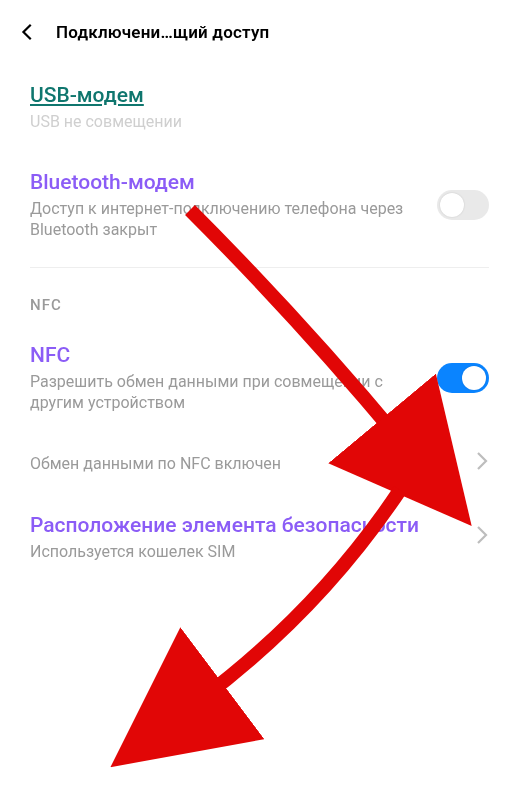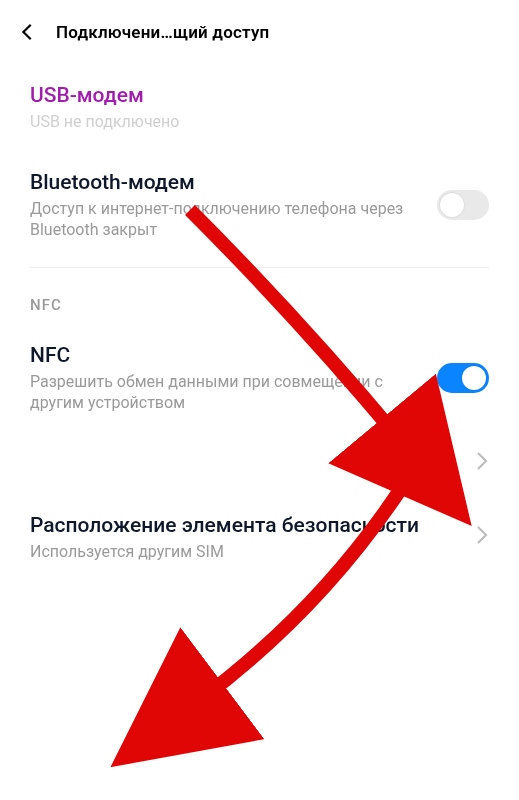--- a/index.html
+++ b/index.html
@@ -4,23 +4,23 @@
 <style>
   * { box-sizing: border-box; margin: 0; padding: 0; }
   html, body { width: 519px; height: 800px; font-family: -apple-system, "Segoe UI", Roboto, Arial, sans-serif; background: #fff; color: #000; position: relative; overflow: hidden; }
   .header { display: flex; align-items: center; height: 64px; padding: 0 8px; }
   .back { width: 40px; height: 40px; display: flex; align-items: center; justify-content: center; cursor: pointer; }
   .back svg { width: 22px; height: 22px; stroke: #000; stroke-width: 2.4; fill: none; }
   .title { font-size: 17px; font-weight: 600; margin-left: 8px; letter-spacing: 0.2px; }
   .section-header { font-size: 15px; color: #9a9a9a; letter-spacing: 1px; padding: 28px 30px 10px; font-weight: 500; }
   .item { display: flex; align-items: center; padding: 18px 30px 18px 30px; position: relative; }
   .item-text { flex: 1; padding-right: 12px; }
-  .item-title { font-size: 21px; font-weight: 500; color: #0f172a; line-height: 1.25; }
+  .item-title { font-size: 21px; font-weight: 500; color: #8b5cf6; line-height: 1.25; }
   .item-sub { font-size: 16px; color: #9a9a9a; margin-top: 4px; line-height: 1.3; }
-  .item.disabled .item-title { color: #a21caf; }
+  .item.disabled .item-title { color: #0f766e; text-decoration: underline; }
   .item.disabled .item-sub { color: #cfcfcf; }
   .divider { height: 1px; background: #eee; margin: 8px 30px 0; }
   .switch { width: 52px; height: 30px; border-radius: 15px; position: relative; flex-shrink: 0; }
   .switch .knob { position: absolute; width: 24px; height: 24px; background: #fff; border-radius: 50%; top: 3px; transition: left .2s; box-shadow: 0 0 2px rgba(0,0,0,.15); }
   .switch.off { background: #e9e9e9; }
   .switch.off .knob { left: 3px; }
   .switch.on { background: #0a84ff; }
   .switch.on .knob { left: 25px; }
   .chevron { flex-shrink: 0; }
   .chevron svg { width: 14px; height: 22px; stroke: #bdbdbd; stroke-width: 2.2; fill: none; }
@@ -34,21 +34,21 @@
     <svg viewBox="0 0 24 24">
         <polyline points="15 4 7 12 15 20"></polyline>
       </svg>
   </div>
   <div class="title">Подключени…щий доступ</div>
 </div>
 
 <div class="item disabled">
   <div class="item-text">
     <div class="item-title">USB-модем</div>
-    <div class="item-sub">USB не подключено</div>
+    <div class="item-sub">USB не совмещении</div>
   </div>
 </div>
 
 <div class="item">
   <div class="item-text">
     <div class="item-title">Bluetooth-модем</div>
     <div class="item-sub">Доступ к интернет-подключению телефона через Bluetooth закрыт</div>
   </div>
   <div class="switch off">
       <div class="knob"></div>
@@ -64,30 +64,31 @@
     <div class="item-title">NFC</div>
     <div class="item-sub">Разрешить обмен данными при совмещении с другим устройством</div>
   </div>
   <div class="switch on">
       <div class="knob"></div>
     </div>
 </div>
 
 <div class="item">
   <div class="item-text">
+    <div class="item-sub">Обмен данными по NFC включен</div>
   </div>
   <div class="chevron"><svg viewBox="0 0 14 22">
         <polyline points="3 3 11 11 3 19"></polyline>
       </svg></div>
 </div>
 
 <div class="item">
   <div class="item-text">
     <div class="item-title">Расположение элемента безопасности</div>
-    <div class="item-sub">Используется другим SIM</div>
+    <div class="item-sub">Используется кошелек SIM</div>
   </div>
   <div class="chevron"><svg viewBox="0 0 14 22">
         <polyline points="3 3 11 11 3 19"></polyline>
       </svg></div>
 </div>
 
 <svg class="arrows" viewBox="0 0 519 800">
   <defs>
     <marker id="ah" viewBox="0 0 10 10" refX="2" refY="5" markerWidth="10" markerHeight="10" orient="auto">
       <path d="M0,0 L10,5 L0,10 Z" fill="#e10606"></path>

